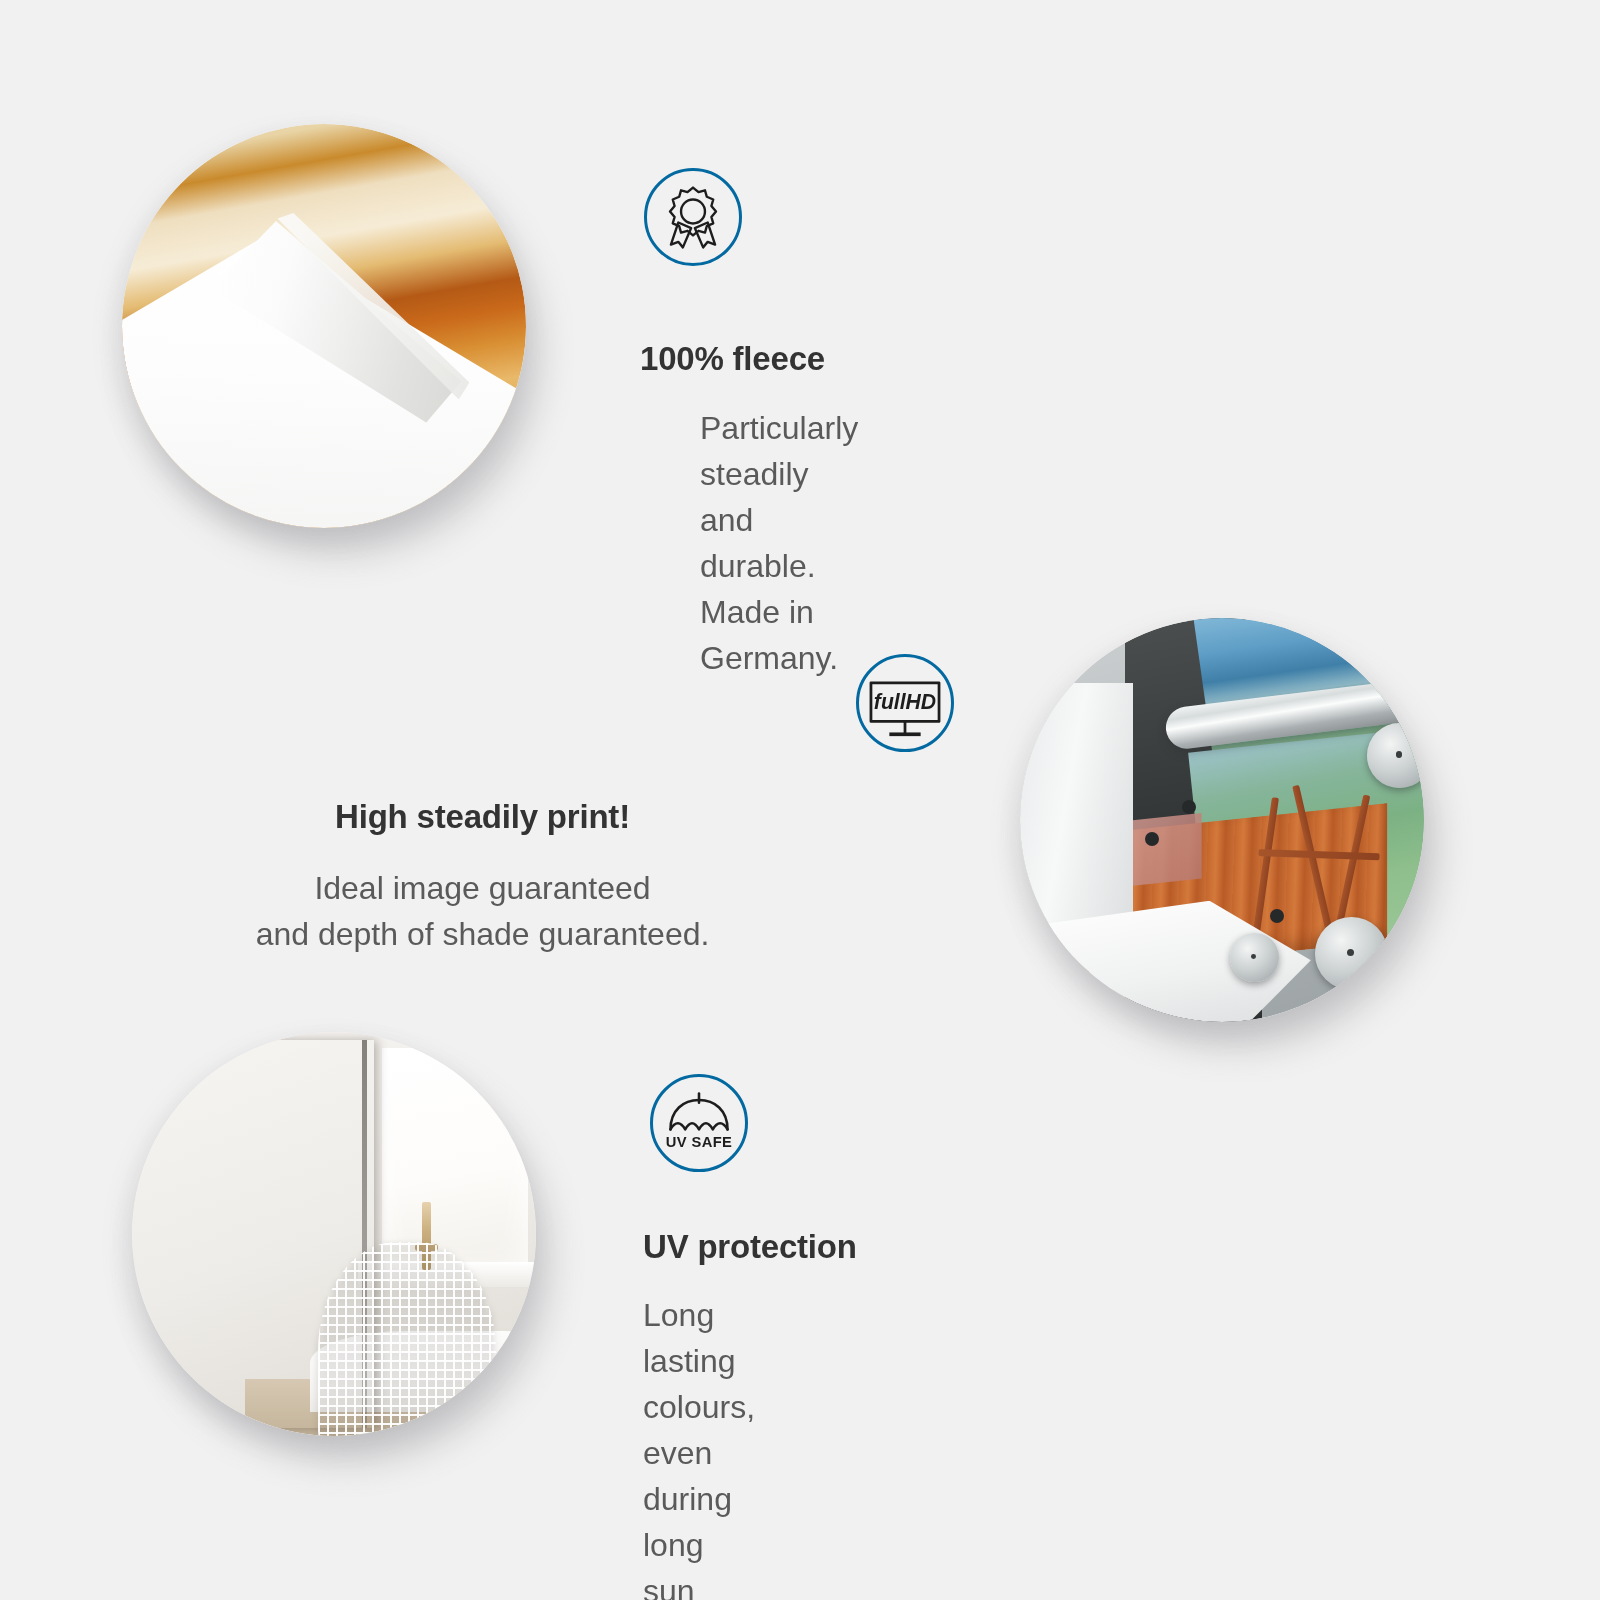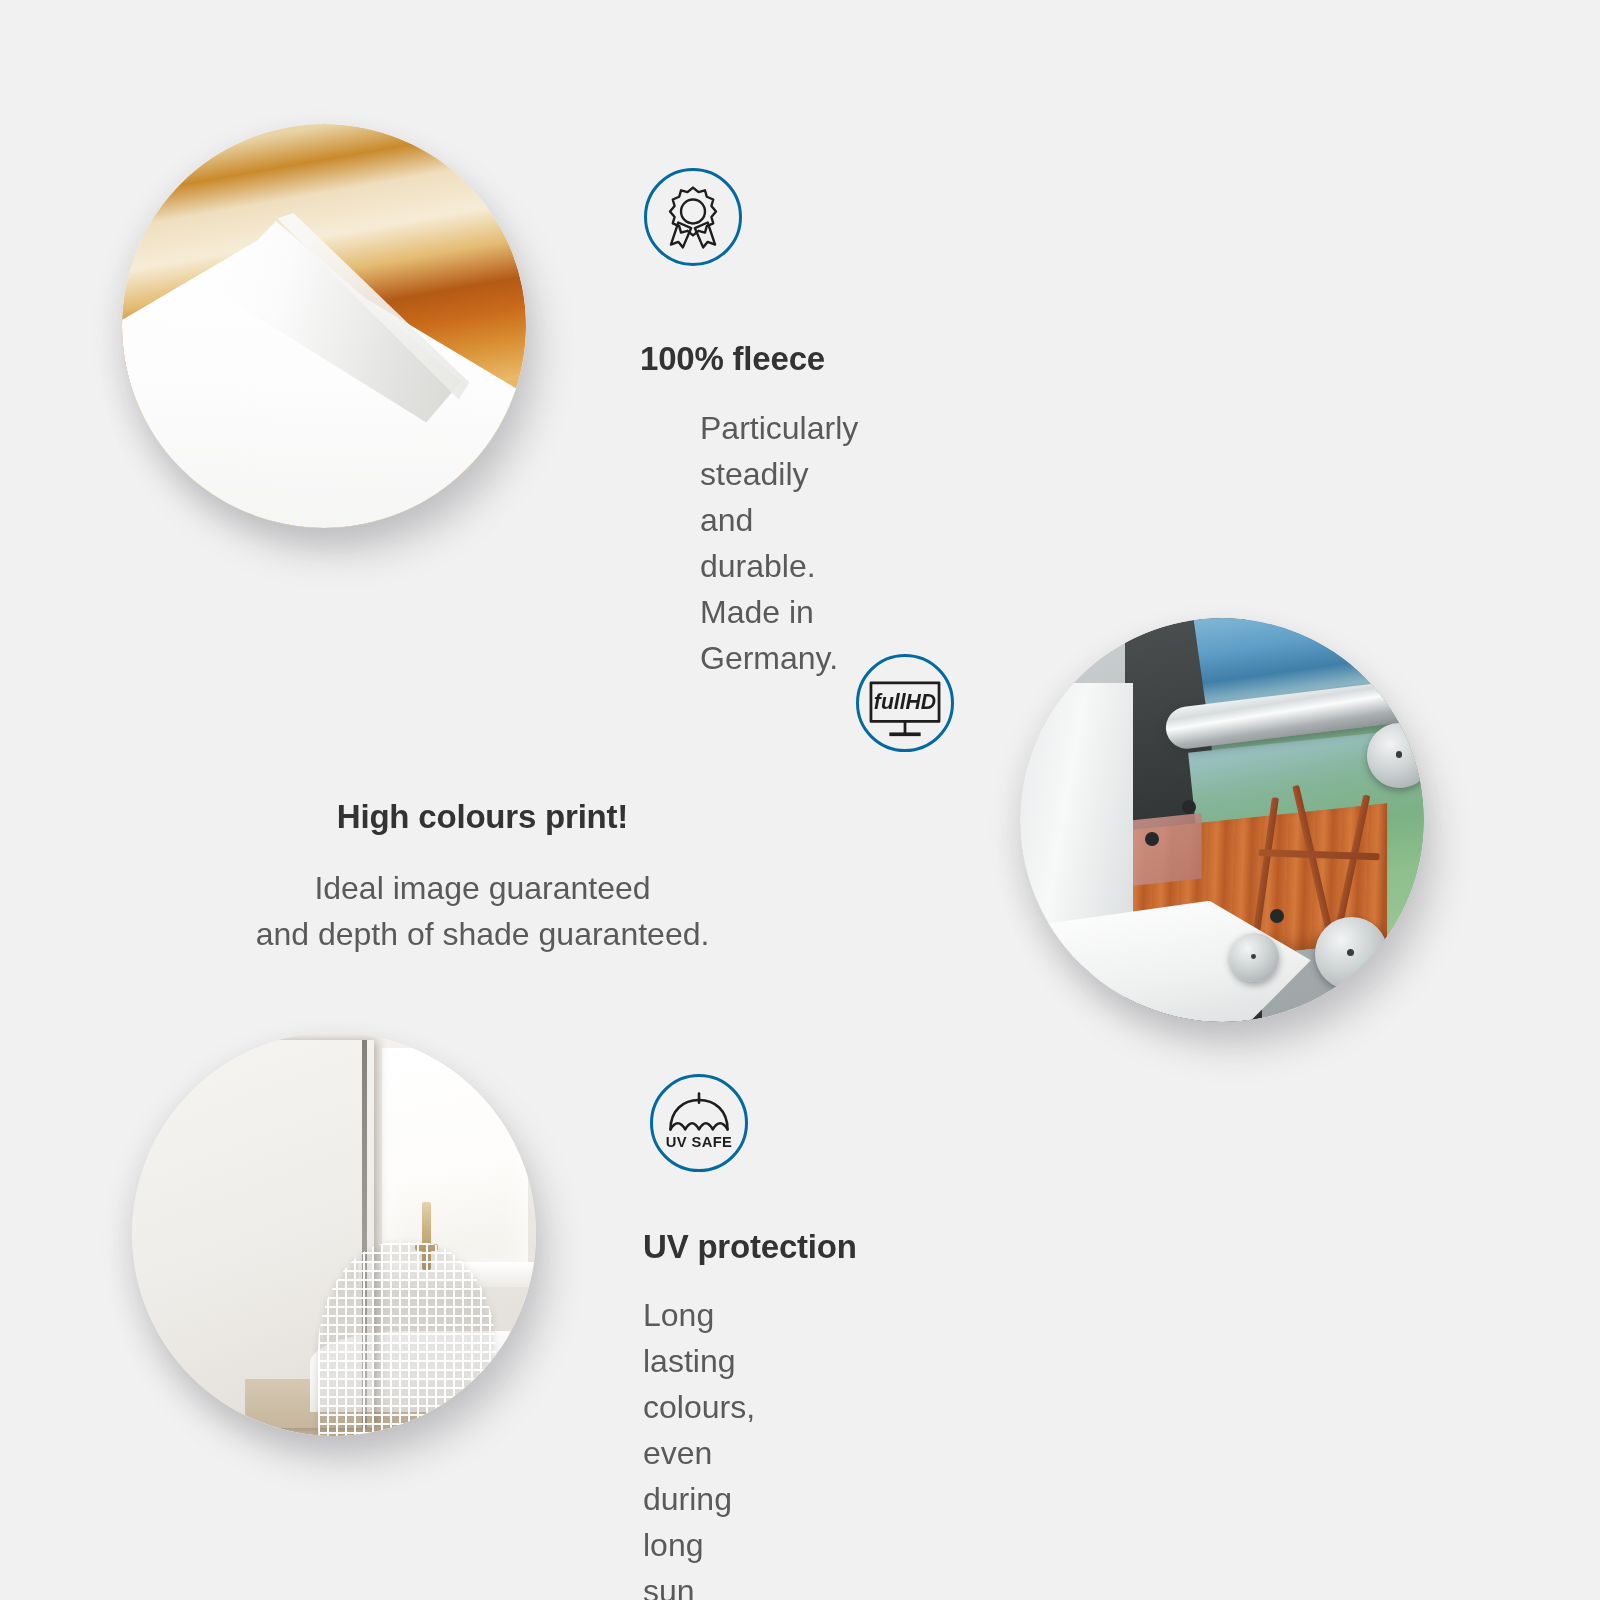--- a/index.html
+++ b/index.html
@@ -364,21 +364,21 @@
     <div class="badge">
       <svg viewBox="0 0 100 100" aria-hidden="true">
         <g fill="none" stroke="#1d1d1d" stroke-width="3" stroke-linejoin="round">
           <rect x="13" y="28" width="74" height="42"></rect>
           <path d="M50 70 L50 83"></path>
           <path d="M33 84 L67 84" stroke-width="4"></path>
         </g>
         <text x="50" y="56" text-anchor="middle" font-family="&quot;Liberation Sans&quot;, sans-serif" font-size="23" font-weight="bold" font-style="italic" fill="#1d1d1d">fullHD</text>
       </svg>
     </div>
-    <div class="ftitle">High colours print!</div>
+    <div class="ftitle">High steadily print!</div>
     <div class="fbody">Ideal image guaranteed
 and depth of shade guaranteed.</div>
   </div>
 
   <div class="feature" id="feat-uv">
     <div class="badge">
       <svg viewBox="0 0 100 100" aria-hidden="true">
         <g fill="none" stroke="#1d1d1d" stroke-width="2.8" stroke-linecap="round" stroke-linejoin="round">
           <path d="M50 18 L50 28"></path>
           <path d="M19 57 C19 36 33 25 50 25 C67 25 81 36 81 57"></path>

